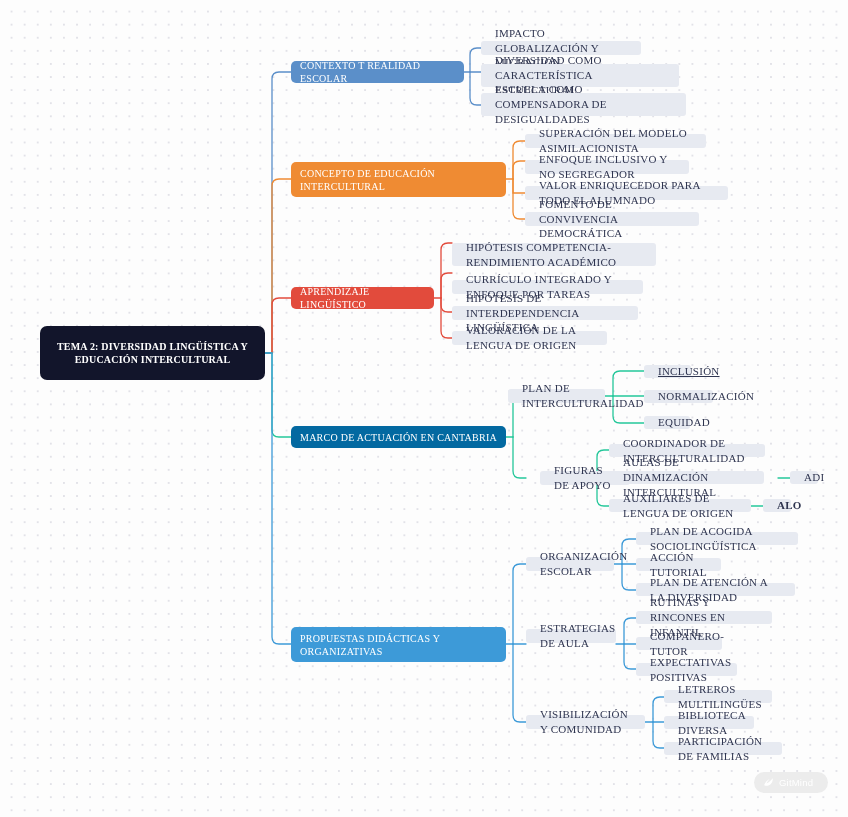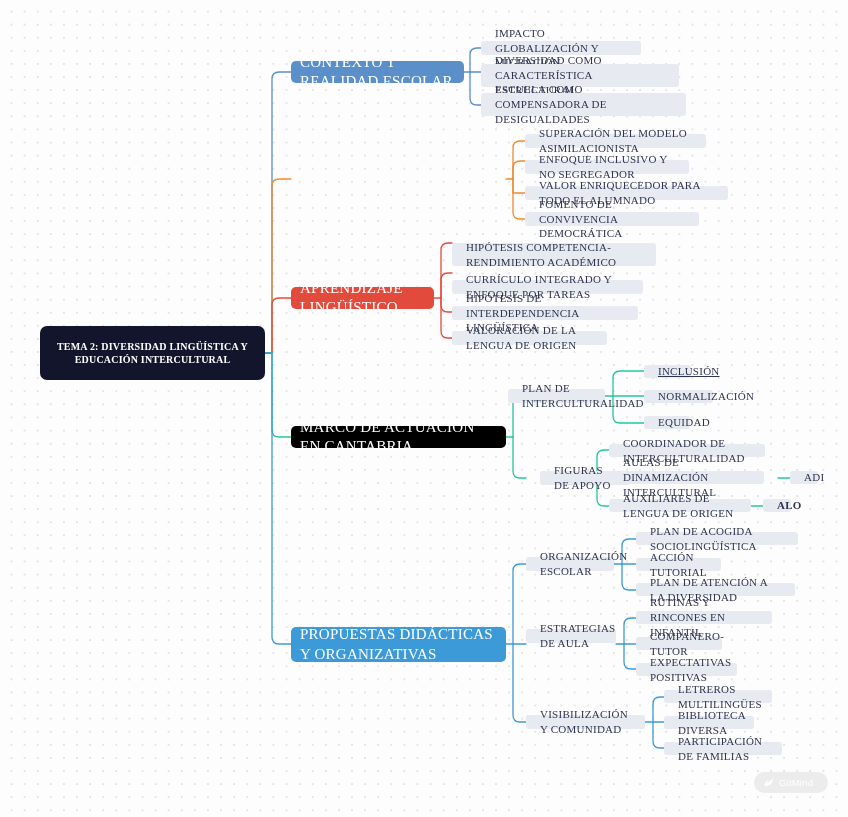--- a/index.html
+++ b/index.html
@@ -52,21 +52,21 @@
     letter-spacing: .2px;
     text-align: center;
     justify-content: center;
     padding: 0 8px;
   }
 
   
   .l1 {
     border-radius: 5px;
     color: #ffffff;
-    font-size: 15px;
+    font-size: 10px;
     letter-spacing: .25px;
     padding: 0 9px;
     line-height: 1.3;
   }
   .l1.two-line { align-items: center; }
 
   
   .chip {
     background: #e7eaf1;
     border-radius: 3px;
@@ -186,20 +186,23 @@
   <div class="node chip" style="left:481px; top:41px; width:160px; height:14px;">
     <span>IMPACTO GLOBALIZACIÓN Y MIGRACIÓN</span>
   </div>
   <div class="node chip" style="left:481px; top:64px; width:198px; height:23px;">
     <span>DIVERSIDAD COMO CARACTERÍSTICA ESTRUCTURAL</span>
   </div>
   <div class="node chip" style="left:481px; top:93px; width:205px; height:23px;">
     <span>ESCUELA COMO COMPENSADORA DE DESIGUALDADES</span>
   </div>
 
+  <div class="node l1 two-line" style="left:291px; top:162px; width:215px; height:35px; background:#ef8b33;">
+    <span>CONCEPTO DE EDUCACIÓN INTERCULTURAL</span>
+  </div>
 
   <div class="node chip" style="left:525px; top:134px; width:181px; height:14px;">
     <span>SUPERACIÓN DEL MODELO ASIMILACIONISTA</span>
   </div>
   <div class="node chip" style="left:525px; top:160px; width:164px; height:14px;">
     <span>ENFOQUE INCLUSIVO Y NO SEGREGADOR</span>
   </div>
   <div class="node chip" style="left:525px; top:186px; width:203px; height:14px;">
     <span>VALOR ENRIQUECEDOR PARA TODO EL ALUMNADO</span>
   </div>
@@ -217,21 +220,21 @@
   <div class="node chip" style="left:452px; top:280px; width:191px; height:14px;">
     <span>CURRÍCULO INTEGRADO Y ENFOQUE POR TAREAS</span>
   </div>
   <div class="node chip" style="left:452px; top:306px; width:186px; height:14px;">
     <span>HIPÓTESIS DE INTERDEPENDENCIA LINGÜÍSTICA</span>
   </div>
   <div class="node chip" style="left:452px; top:331px; width:155px; height:14px;">
     <span>VALORACIÓN DE LA LENGUA DE ORIGEN</span>
   </div>
 
-  <div class="node l1" style="left:291px; top:426px; width:215px; height:22px; background:#000000;">
+  <div class="node l1" style="left:291px; top:426px; width:215px; height:22px; background:#0369a1;">
     <span>MARCO DE ACTUACIÓN  EN CANTABRIA</span>
   </div>
 
   <div class="node chip" style="left:508px; top:389px; width:97px; height:14px;">
     <span>PLAN DE INTERCULTURALIDAD</span>
   </div>
   <div class="node chip" style="left:644px; top:365px; width:47px; height:13px;text-decoration:underline;">
     <span>INCLUSIÓN</span>
   </div>
   <div class="node chip" style="left:644px; top:390px; width:69px; height:13px;">

